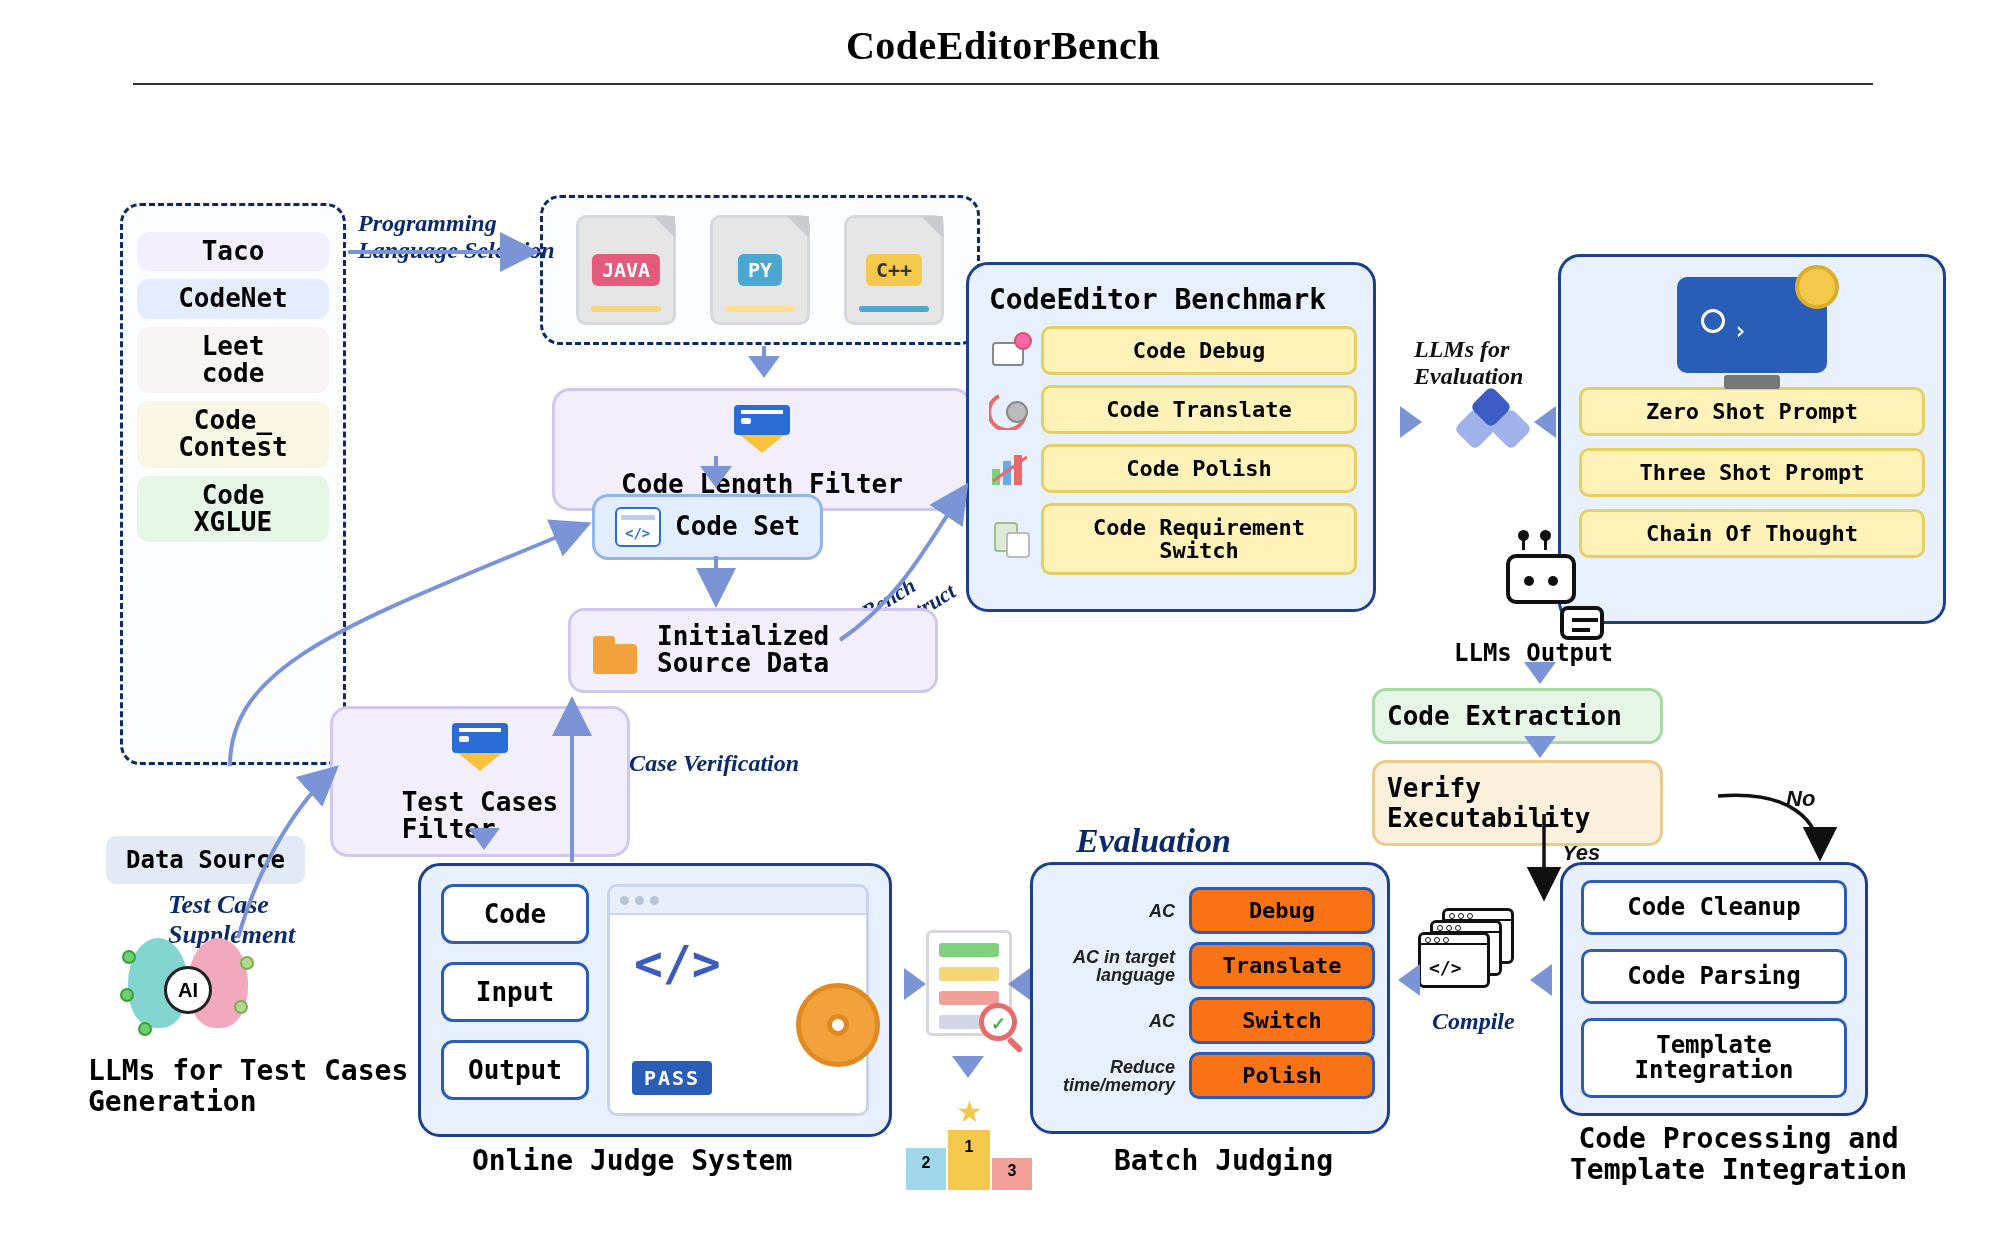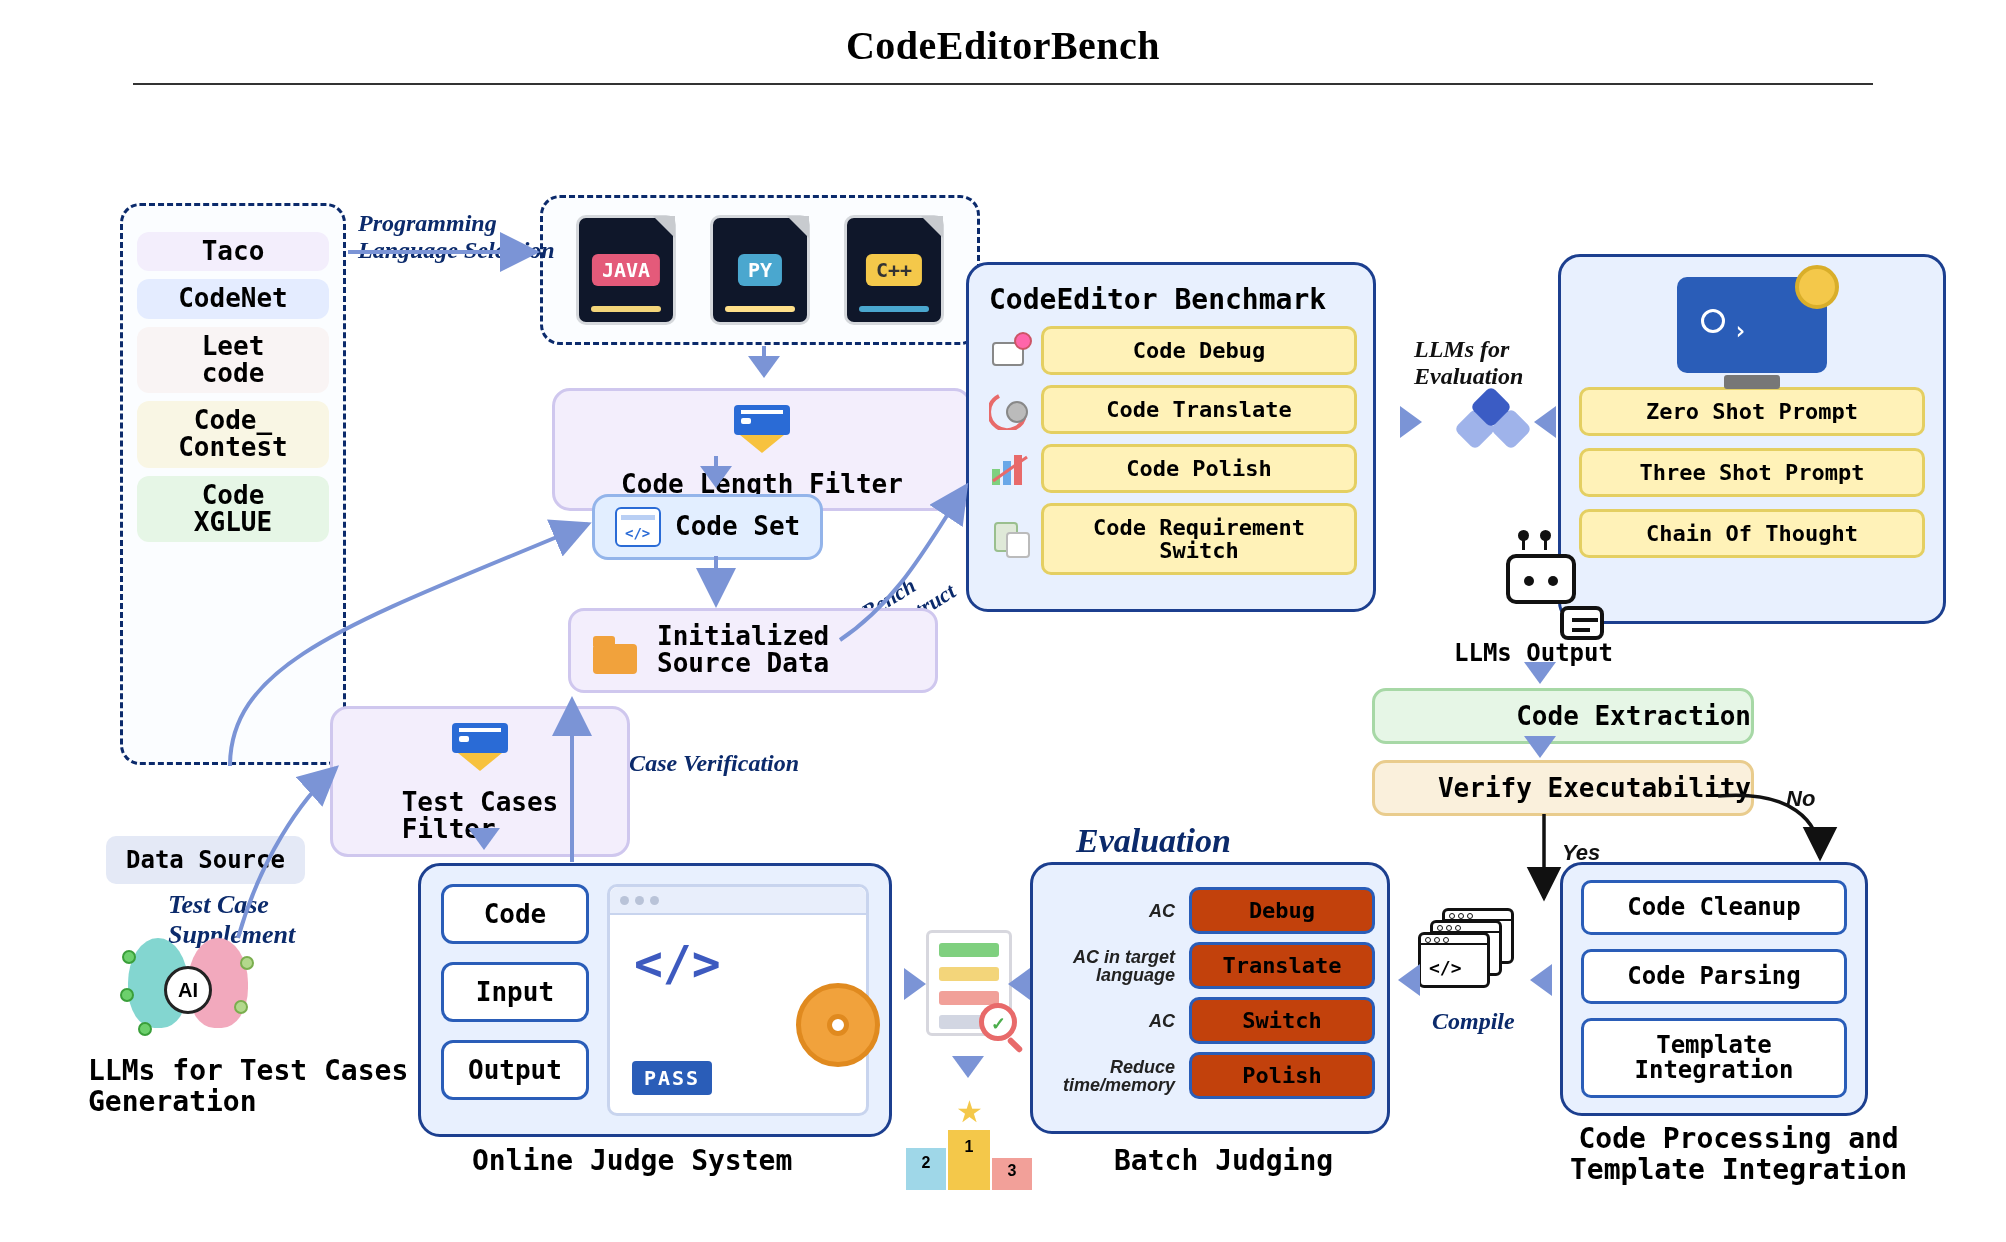--- a/index.html
+++ b/index.html
@@ -8,21 +8,21 @@
   .title { text-align: center; font-size: 40px; font-weight: 700; padding-top: 22px; font-family: Georgia, "Times New Roman", serif; letter-spacing: 0.5px; }
   .rule { width: 1740px; height: 2px; background: #333; margin: 14px auto 0; }
 
   .dashed-box { border: 3px dashed #0b2a6b; border-radius: 20px; position: absolute; background: rgba(230,240,255,0.15); }
   .solid-box { border: 3px solid #1c3f8f; border-radius: 22px; position: absolute; background: #e8f0fe; }
 
   .ds-list { left: 120px; top: 203px; width: 226px; height: 562px; padding: 18px 14px; }
   .ds-item { border-radius: 12px; padding: 6px 10px; margin: 8px 0; font-weight: 800; font-size: 26px; text-align: center; font-family: Consolas, Menlo, monospace; line-height: 1.05; }
 
   .lang-box { left: 540px; top: 195px; width: 440px; height: 150px; display: flex; align-items: center; justify-content: space-around; padding: 10px 16px; }
-  .file-icon { width: 100px; height: 110px; border-radius: 10px; position: relative; background: #0f172a; border: 3px solid #d5d8dc; }
+  .file-icon { width: 100px; height: 110px; border-radius: 10px; position: relative; background: #e5e5e5; border: 3px solid #d5d8dc; }
   .file-badge { position: absolute; left: 50%; transform: translateX(-50%); top: 36px; font-weight: 800; font-size: 20px; padding: 4px 10px; border-radius: 6px; color: #fff; font-family: Consolas, Menlo, monospace; }
   .file-foot { position: absolute; bottom: 10px; left: 12px; right: 12px; height: 6px; border-radius: 3px; }
   .fold { position:absolute; top:-2px; right:-2px; width:0; height:0; border-left:22px solid transparent; border-top:22px solid #c8cbcf; }
 
   .filter-box { position: absolute; background: #f3eefc; border: 3px solid #cfc7ee; border-radius: 18px; display: flex; align-items: center; padding: 10px 18px; gap: 14px; }
   .filter-box .lbl { font-weight: 800; font-family: Consolas, Menlo, monospace; font-size: 26px; line-height: 1.05; }
   .mini-funnel { width: 56px; height: 56px; position: relative; }
   .mf-top { width: 56px; height: 30px; background: #2a6bd6; border-radius: 4px; position: absolute; top: 4px; }
   .mf-line { position:absolute; top:9px; left:7px; width:42px; height:4px; background:#fff;}
   .mf-dot { position:absolute; top:17px; left:7px; width:10px; height:6px; background:#fff; border-radius:2px;}
@@ -58,29 +58,29 @@
   .bench-ic { width:54px; height:48px; display:flex; align-items:center; justify-content:center; }
   .yellow-pill { flex:1; background:#fff2b8; border:3px solid #e4cf62; border-radius:10px; padding:10px 14px; font-weight:800; font-family:Consolas,monospace; font-size:22px; text-align:center; line-height:1.05;}
 
   .prompt-box { left: 1558px; top: 254px; width: 388px; height: 370px; padding: 14px 18px 18px; }
   .monitor { margin: 6px auto 14px; width: 150px; height: 96px; background:#2a5db8; border-radius:10px; position:relative; }
   .monitor::after { content:""; position:absolute; bottom:-16px; left:50%; transform:translateX(-50%); width:56px; height:14px; background:#777; border-radius:3px;}
   .monitor .bulb { position:absolute; left:24px; top:32px; width:24px; height:24px; border:3px solid #fff; border-radius:50%;}
   .monitor .arr { position:absolute; left:56px; top:40px; color:#fff; font-weight:900; font-size:24px; font-family:monospace;}
   .monitor .gearbadge { position:absolute; top:-12px; right:-12px; width:44px; height:44px; border-radius:50%; background:#f4c84a; border:4px solid #d9ae2a; }
 
-  .ce-box, .ve-box { position:absolute; border:3px solid; border-radius:14px; padding:10px 0; font-weight:800; font-family:Consolas,monospace; font-size:26px; width:382px; text-align:right; }
+  .ce-box, .ve-box { position:absolute; border:3px solid; border-radius:14px; padding:10px 12px; font-weight:800; font-family:Consolas,monospace; font-size:26px; width:291px; text-align:left; }
   .ce-box { left:1372px; top:688px; background:#e6f6e6; border-color:#a7d8a6; }
   .ve-box { left:1372px; top:760px; background:#faf0dc; border-color:#e9cc8d; }
 
   .eval-label { position:absolute; left:1076px; top:822px; font-style:italic; font-weight:900; color:#0b2a6b; font-size:34px; font-family: Georgia, serif;}
   .batch-box { left: 1030px; top: 862px; width: 360px; height: 272px; padding: 14px 12px; }
   .batch-row { display:flex; align-items:center; margin: 8px 0; gap:8px; }
   .batch-note { width:136px; font-style:italic; font-size:18px; text-align:right; padding-right:6px; font-weight:700; color:#222; line-height:1.0;}
-  .batch-pill { flex:1; background:#c2410c; border:3px solid #2a5db8; border-radius:10px; padding:8px 12px; font-weight:800; font-family:Consolas,monospace; font-size:22px; text-align:center;}
+  .batch-pill { flex:1; background:#f97316; border:3px solid #2a5db8; border-radius:10px; padding:8px 12px; font-weight:800; font-family:Consolas,monospace; font-size:22px; text-align:center;}
 
   .proc-box { left: 1560px; top: 862px; width: 308px; height: 254px; padding: 14px 18px; display:flex; flex-direction:column; gap:14px; justify-content:center; }
   .proc-pill { background:#fff; border:3px solid #2a5db8; border-radius:10px; padding:12px 14px; font-weight:800; font-family:Consolas,monospace; font-size:24px; text-align:center; line-height:1.05;}
 
   .arrow-tri { position:absolute; width:0; height:0; }
   .tri-down { border-left:16px solid transparent; border-right:16px solid transparent; border-top:22px solid #7b94d6; }
   .tri-right { border-top:16px solid transparent; border-bottom:16px solid transparent; border-left:22px solid #7b94d6; }
   .tri-left { border-top:16px solid transparent; border-bottom:16px solid transparent; border-right:22px solid #7b94d6; }
 
   .small-italic { position:absolute; font-style:italic; font-weight:800; font-size:22px; color:#111; }

